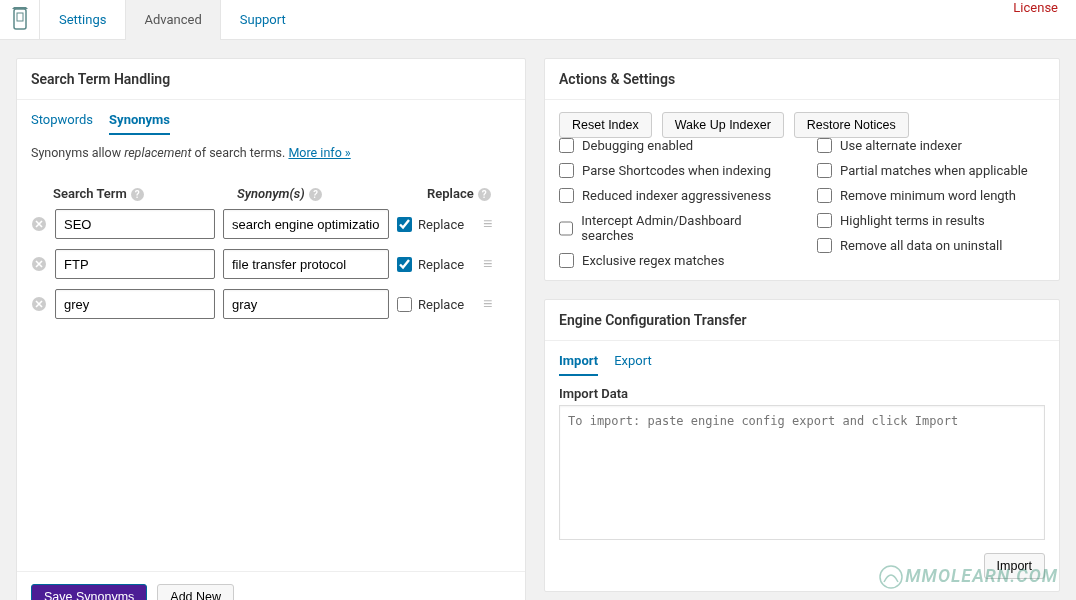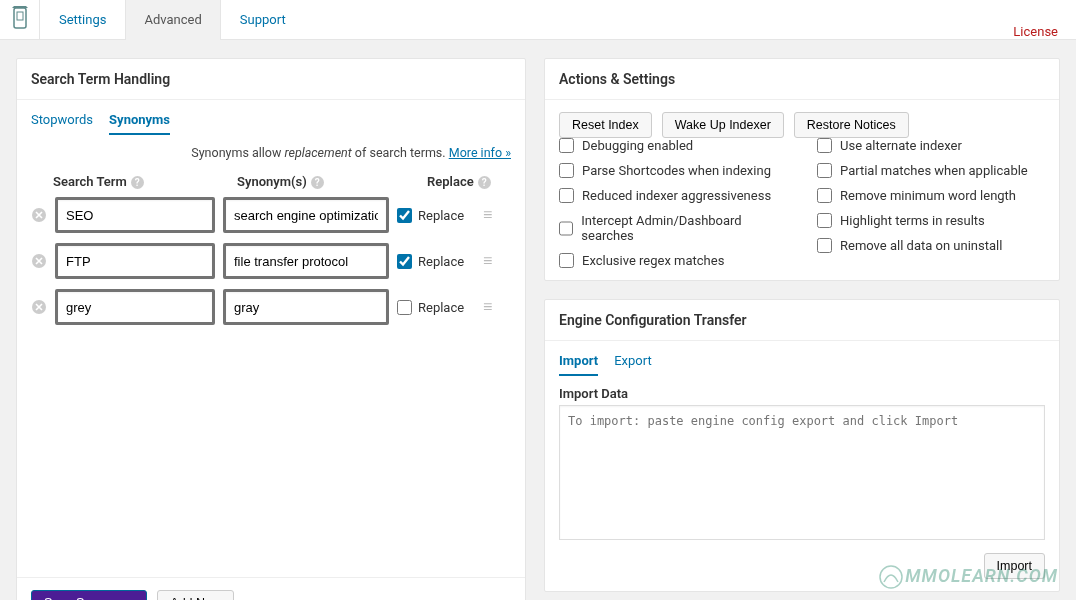--- a/index.html
+++ b/index.html
@@ -9,21 +9,21 @@
     color: #333;
     background: #f1f1f1;
     width: 1076px;
     height: 600px;
     overflow: hidden;
   }
 
   
   .topnav {
     display: flex;
-    align-items: flex-end;
+    align-items: flex-start;
     background: #fff;
     border-bottom: 1px solid #e5e5e5;
     height: 40px;
     padding: 0 0 0 0;
   }
   .topnav .logo {
     width: 40px;
     height: 40px;
     display: flex;
     align-items: center;
@@ -100,35 +100,34 @@
     padding-bottom: 6px;
     cursor: pointer;
   }
   .subtab.active {
     font-weight: 700;
     border-bottom: 2px solid #0073aa;
   }
 
   .desc {
     font-size: 12.5px;
-    margin-bottom: 14px;
+    margin-bottom: 26px;
     color: #444;
-    text-align: right;
   }
   .desc em { font-style: italic; }
   .more-link { color: #0073aa; text-decoration: underline; cursor: pointer; }
 
   .col-headers {
     display: flex;
     font-weight: 600;
     font-size: 13px;
     margin-bottom: 8px;
   }
   .col-headers .h-term { width: 206px; padding-left: 22px; }
-  .col-headers .h-syn { width: 190px; }
+  .col-headers .h-syn { width: 190px; font-style: italic; }
   .col-headers .h-rep { flex: 1; }
 
   .help-icon {
     display: inline-block;
     width: 13px; height: 13px;
     border-radius: 50%;
     background: #ccc;
     color: #fff;
     font-size: 10px;
     text-align: center;
@@ -144,23 +143,23 @@
     margin-bottom: 10px;
   }
   .del-icon {
     width: 16px; height: 16px;
     color: #bbb;
     cursor: pointer;
     flex-shrink: 0;
   }
   .syn-row input[type=text] {
     height: 30px;
-    border: 3px solid #737373;
+    border: 1px solid #737373;
     border-radius: 2px;
-    padding: 15px 8px;
+    padding: 0 8px;
     font-size: 13px;
     box-shadow: inset 0 1px 2px rgba(0,0,0,.05);
   }
   .in-term { width: 160px; }
   .in-syn  { width: 166px; }
   .chk-wrap { display: flex; align-items: center; gap: 6px; width: 78px;}
   .chk-wrap input[type=checkbox] { width: 15px; height: 15px; accent-color: #0073aa; }
   .drag-icon {
     width: 16px;
     color: #bbb;

